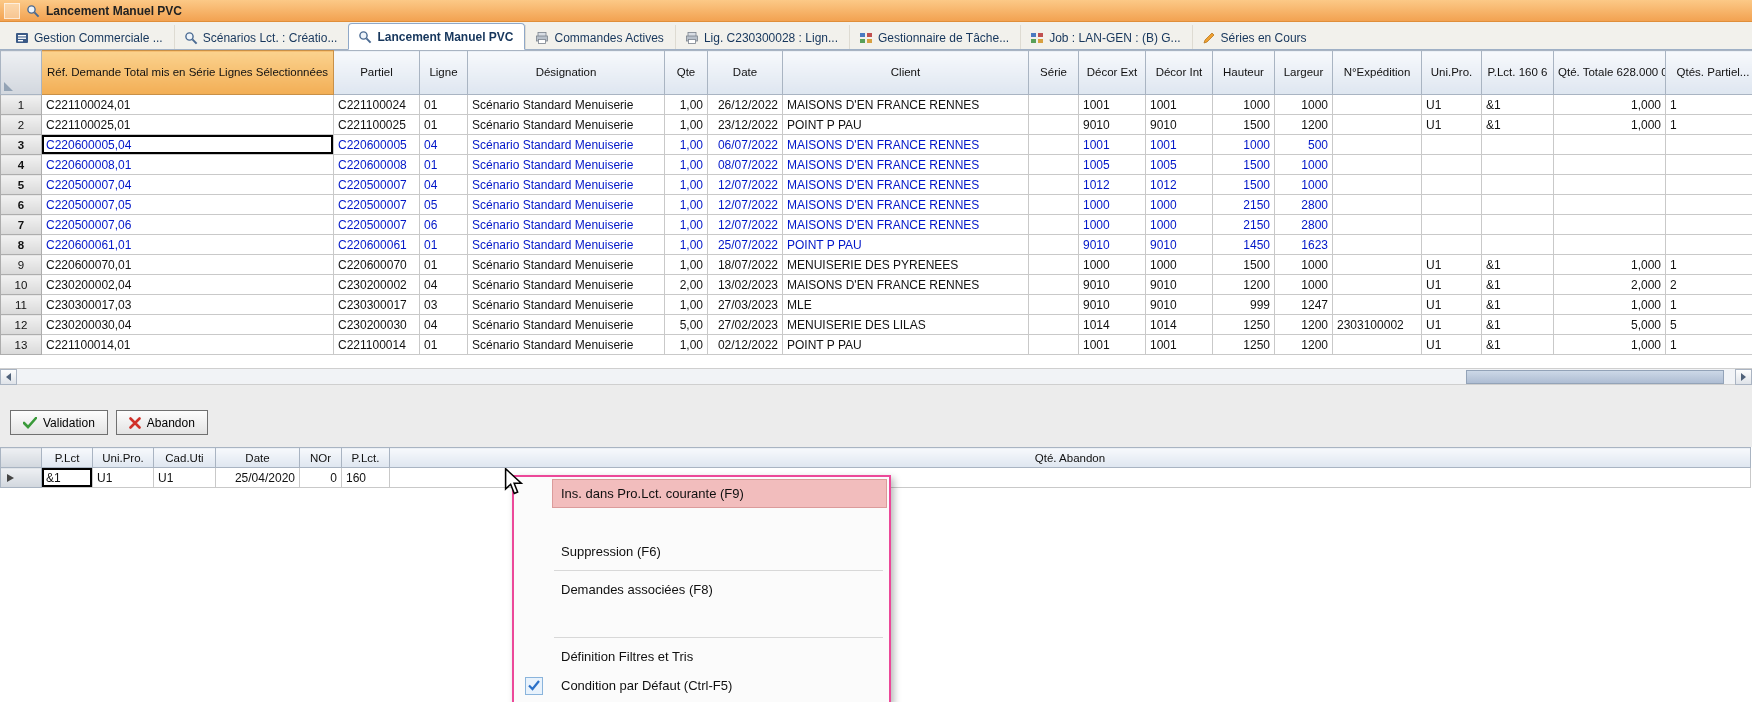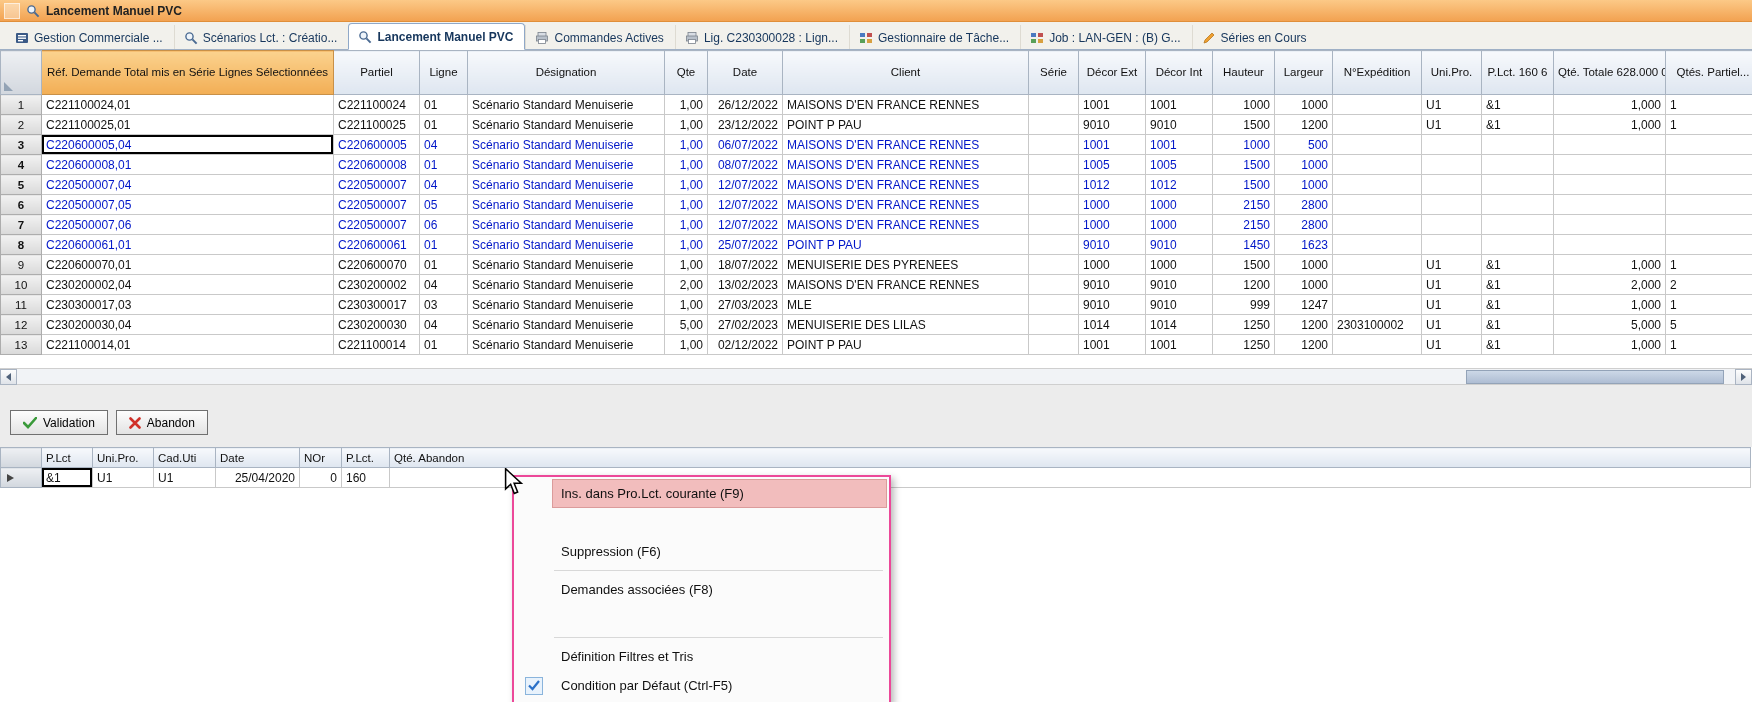--- a/index.html
+++ b/index.html
@@ -54,21 +54,21 @@
   }
   th.rownum.bold { font-weight:bold; }
   td.cell { border:1px solid #c9c9c9; font-size:12px; height:20px; background:#fff; }
   td.cell.right { text-align:right; }
   tr.blue td.cell { color:#0016c8; }
   td.focus-cell { box-shadow: inset 0 0 0 2px #000; }
   
   .bgrid-wrap { background:#ffffff; }
   th.hdr2 {
     background:linear-gradient(#f7f9fc,#dee6f0); border:1px solid #a9b4c2;
-    font-size:11.5px; text-align:left; height:18px;
+    font-size:11.5px; text-align:center; height:18px;
   }
   th.sel2 { background:linear-gradient(#eef0f3,#d2d7de); border:1px solid #a9b4c2; height:20px; position:relative;}
   th.sel2.row::after{
     content:""; position:absolute; left:6px; top:6px; width:0; height:0;
     border-left:7px solid #444; border-top:4px solid transparent; border-bottom:4px solid transparent;
   }
   
   .hscroll { position:relative; height:17px; background:#f1f3f6; border-top:1px solid #cfcfcf; border-bottom:1px solid #cfcfcf; }
   .hs-btn {
     position:absolute; top:0; width:17px; height:16px; background:linear-gradient(#fdfdfd,#dfe3e9);

